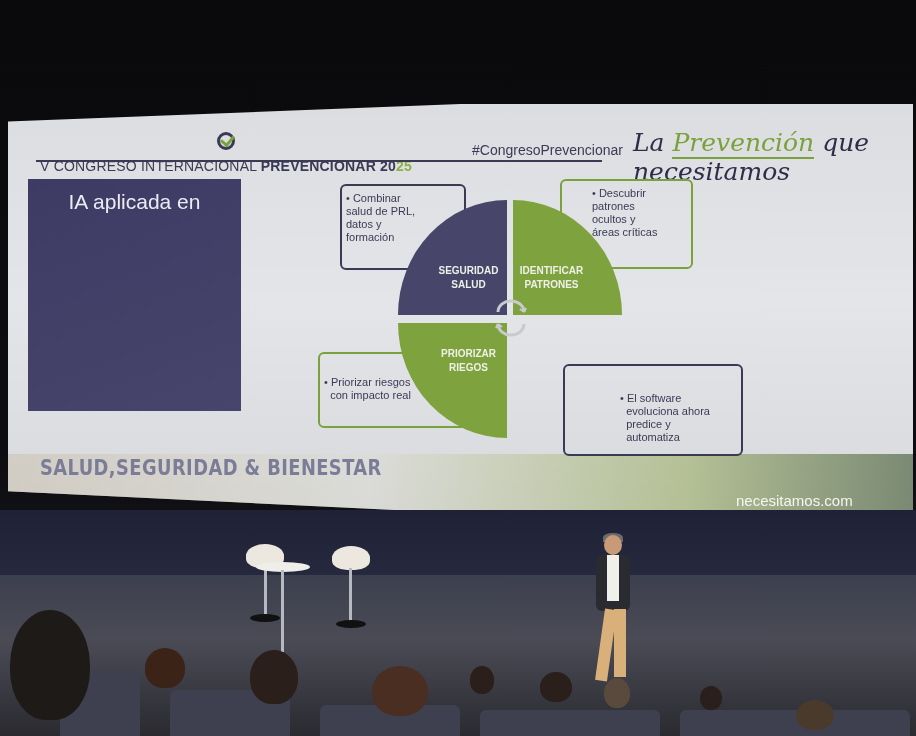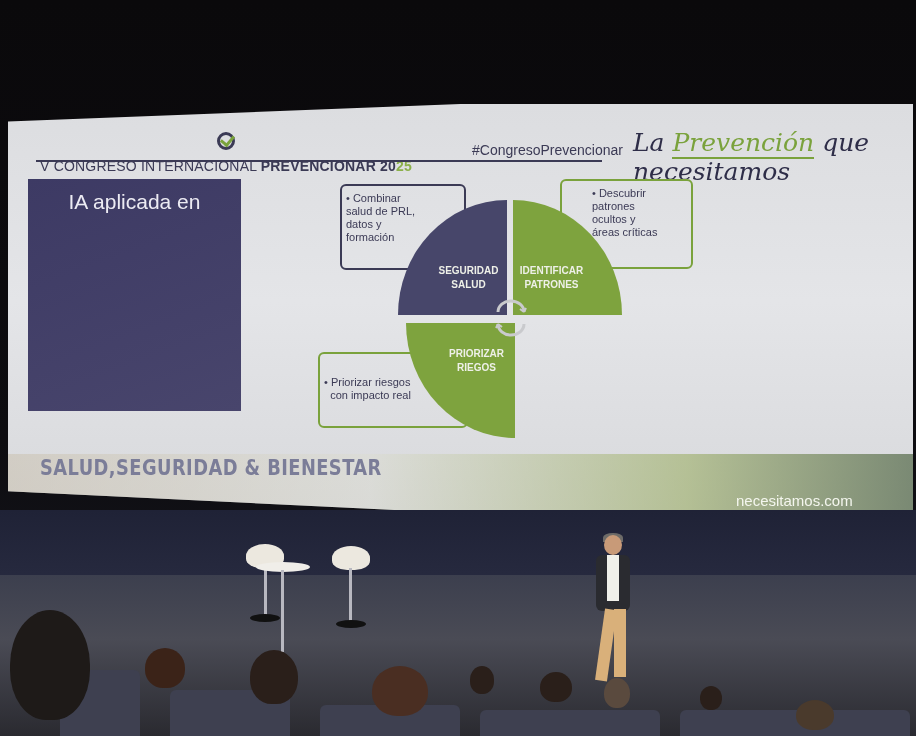--- a/index.html
+++ b/index.html
@@ -48,21 +48,21 @@
 
   .box-tl { left: 332px; top: 80px; width: 126px; height: 86px; }
   .box-tr { left: 552px; top: 75px; width: 133px; height: 90px; padding-left: 30px; }
   .box-bl { left: 310px; top: 248px; width: 150px; height: 76px; padding-top: 22px; }
   .box-br { left: 555px; top: 260px; width: 180px; height: 92px; padding-left: 55px; padding-top: 26px; }
 
   .cycle { position: absolute; left: 390px; top: 96px; width: 224px; height: 238px; }
   .quad { position: absolute; width: 109px; height: 115px; color: #eef0e8; font-size: 10px; font-weight: bold; text-align: center; display: flex; align-items: center; justify-content: center; line-height: 14px; }
   .quad.q1 { left: 0; top: 0; background: #47466a; border-top-left-radius: 109px 115px; padding: 40px 0 0 32px; }
   .quad.q2 { right: 0; top: 0; background: #7ea33e; border-top-right-radius: 109px 115px; padding: 40px 32px 0 0; }
-  .quad.q3 { left: 8px; bottom: 0; background: #7ea33e; border-bottom-left-radius: 109px 115px; padding: 0 0 40px 32px; }
+  .quad.q3 { left: 0; bottom: 0; background: #7ea33e; border-bottom-left-radius: 109px 115px; padding: 0 0 40px 32px; }
   .quad.q4 { right: 0; bottom: 0; background: #47466a; border-bottom-right-radius: 109px 115px; padding: 0 32px 40px 0; }
   .cycle-arrows { position: absolute; left: 96px; top: 98px; width: 34px; height: 40px; }
 
   .footer-title {
     position: absolute; left: 32px; top: 352px; font-family: "DejaVu Sans", sans-serif; font-size: 21px; font-weight: bold;
     color: #7b7d98; letter-spacing: 0.5px; transform: scaleX(0.85); transform-origin: left;
   }
   .footer-url { position: absolute; left: 728px; top: 388px; font-size: 15px; color: #f4f6ee; }
 
   
@@ -127,20 +127,28 @@
       <li><span>Priorizar riesgos</span><br>
         &nbsp;&nbsp;<span>con impacto real</span></li>
     </ul>
   </div>
   <div class="info-box green box-tr">
     <ul>
       <li><span>Descubrir</span><br>
         <span>patrones</span><br>
         <span>ocultos y</span><br>
         <span>áreas críticas</span></li>
+    </ul>
+  </div>
+  <div class="info-box dark box-br">
+    <ul>
+      <li><span>El software</span><br>
+        &nbsp;&nbsp;<span>evoluciona ahora</span><br>
+        &nbsp;&nbsp;<span>predice y</span><br>
+        &nbsp;&nbsp;<span>automatiza</span></li>
     </ul>
   </div>
 
   <div class="cycle">
     <div class="quad q1">
       <div><span>SEGURIDAD</span><br><span>SALUD</span></div>
     </div>
     <div class="quad q2">
       <div><span>IDENTIFICAR</span><br><span>PATRONES</span></div>
     </div>

